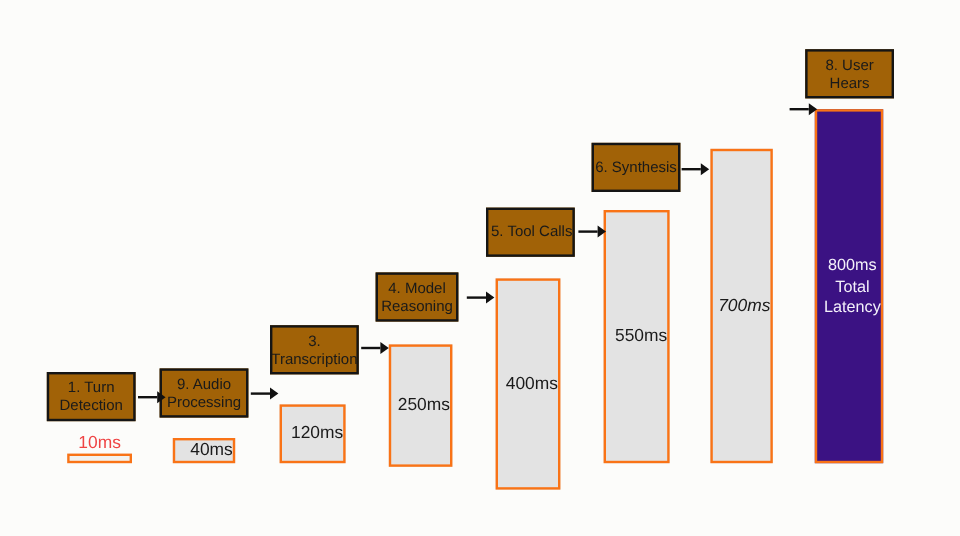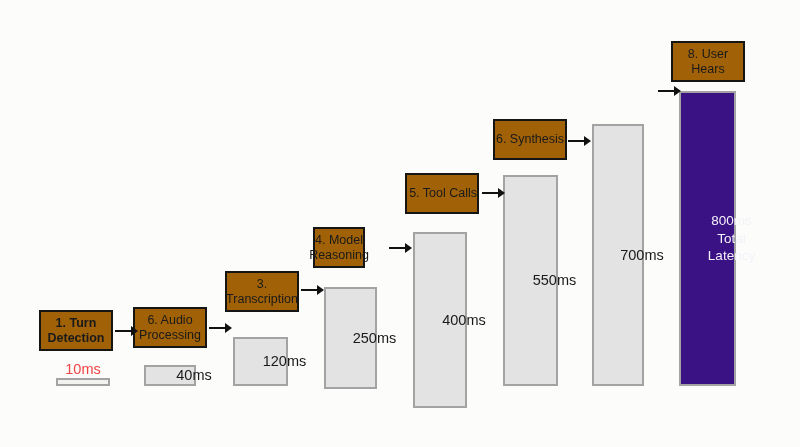--- a/index.html
+++ b/index.html
@@ -38,22 +38,22 @@
     right:-7px;top:-4px;
     width:0;height:0;
     border-left:7px solid #111;
     border-top:5px solid transparent;
     border-bottom:5px solid transparent;
   }
   .latency-bar{
     position:absolute;
     box-sizing:border-box;
     background:#e3e3e3;
-    border:2px solid #a3a3a3;
-    display:flex;align-items:center;justify-content:center;
+    border:2px solid #f97316;
+    display:flex;align-items:center;justify-content:flex-end;
     text-align:center;
     padding-left:48px;
   }
   .latency-bar.bar-0{background:#f2f2ef;}
   .latency-bar.bar-highlight{background:#3b1283;}
   .bar-value-label{
     font-size:14.5px;
     color:#1a1a1a;
     white-space:pre-line;
     line-height:1.3;
@@ -67,45 +67,45 @@
     text-align:center;
     font-size:14.5px;
     color:#ef4444;
   }
 </style>
 </head>
 <body>
 
 <div id="stage">
     <span class="bar-value-label above" style="left: 56px; width: 54px; top: 360px;">10ms</span>
-  <div class="step-box" style="left: 39px; top: 310px; width: 74px; height: 41px; font-weight: bold;">
+  <div class="step-box" style="left: 39px; top: 310px; width: 74px; height: 41px;">
     <span class="step-box-label">1. Turn
 Detection</span>
   </div>
   <div class="latency-bar bar-0" style="left: 56px; top: 378px; width: 54px; height: 8px;">
     
   </div>
 
   <div class="step-box" style="left: 133px; top: 307px; width: 74px; height: 41px;">
-    <span class="step-box-label">6. Audio
+    <span class="step-box-label">9. Audio
 Processing</span>
   </div>
   <div class="latency-bar bar-1" style="left: 144px; top: 365px; width: 44px; height: 21px;">
     <span class="bar-value-label">40ms</span>
   </div>
 
   <div class="step-box" style="left: 225px; top: 271px; width: 74px; height: 41px;">
     <span class="step-box-label">3.
 Transcription</span>
   </div>
   <div class="latency-bar bar-2" style="left: 233px; top: 337px; width: 55px; height: 49px;">
     <span class="bar-value-label">120ms</span>
   </div>
 
-  <div class="step-box" style="left: 313px; top: 227px; width: 52px; height: 41px;">
+  <div class="step-box" style="left: 313px; top: 227px; width: 69px; height: 41px;">
     <span class="step-box-label">4. Model
 Reasoning</span>
   </div>
   <div class="latency-bar bar-3" style="left: 324px; top: 287px; width: 53px; height: 102px;">
     <span class="bar-value-label">250ms</span>
   </div>
 
   <div class="step-box" style="left: 405px; top: 173px; width: 74px; height: 41px; justify-content: flex-end;">
     <span class="step-box-label">5. Tool Calls</span>
   </div>
@@ -113,21 +113,21 @@
     <span class="bar-value-label">400ms</span>
   </div>
 
   <div class="step-box" style="left: 493px; top: 119px; width: 74px; height: 41px; text-align: right;">
     <span class="step-box-label">6. Synthesis</span>
   </div>
   <div class="latency-bar bar-5" style="left: 503px; top: 175px; width: 55px; height: 211px;">
     <span class="bar-value-label">550ms</span>
   </div>
 
-  <div class="latency-bar bar-6" style="left: 592px; top: 124px; width: 31px; height: 262px;">
+  <div class="latency-bar bar-6" style="left: 592px; top: 124px; width: 31px; height: 262px; font-style: italic;">
     <span class="bar-value-label">700ms</span>
   </div>
 
   <div class="step-box" style="left: 671px; top: 41px; width: 74px; height: 41px;">
     <span class="step-box-label">8. User
 Hears</span>
   </div>
   <div class="latency-bar bar-7 bar-highlight" style="left: 679px; top: 91px; width: 57px; height: 295px;">
     <span class="bar-value-label">800ms
 Total

